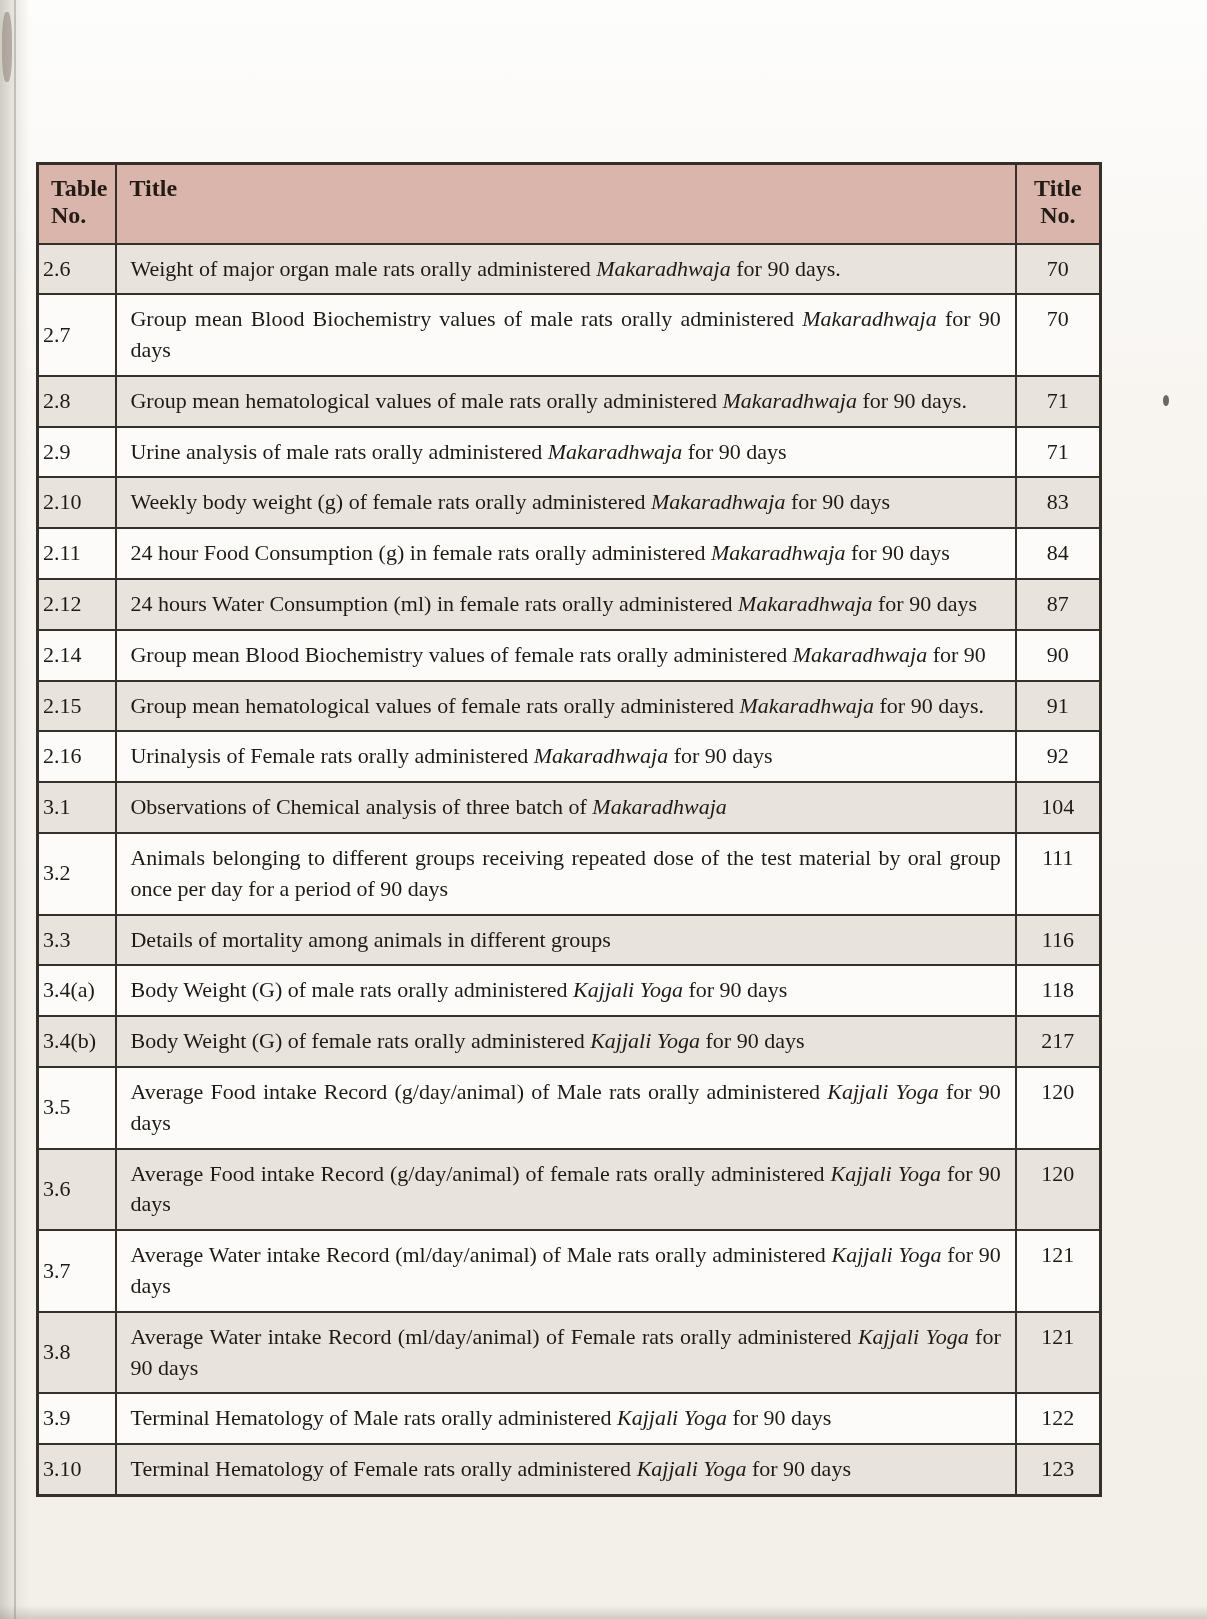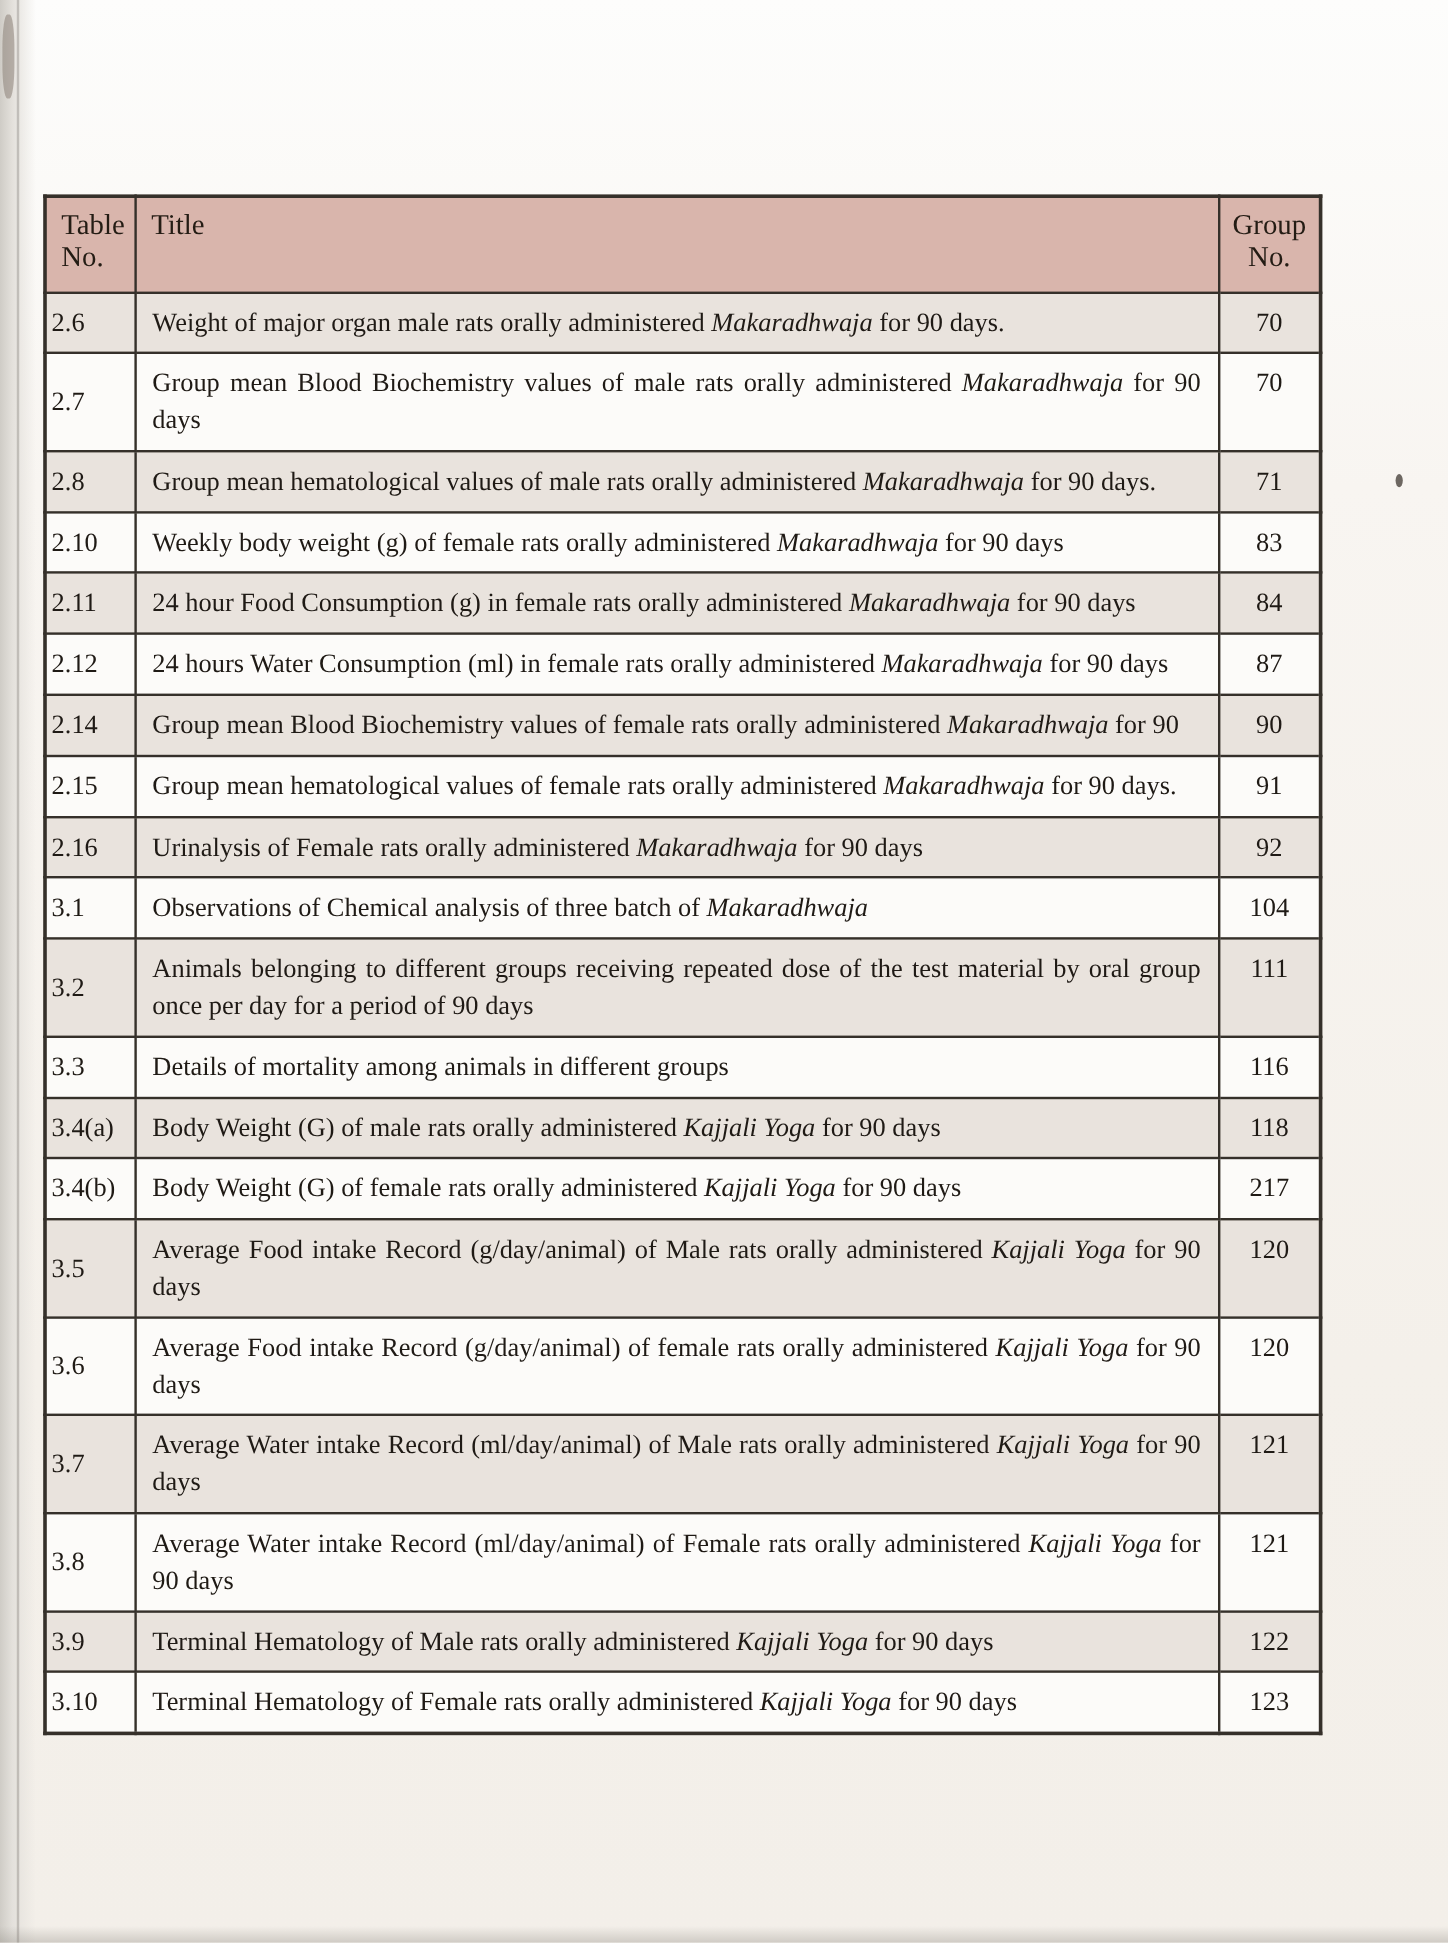--- a/index.html
+++ b/index.html
@@ -38,21 +38,21 @@
     position: absolute; left: 36px; top: 162px; width: 1066px;
     border-collapse: collapse;
     color: #1f1a15;
   }
   table.lot, table.lot th, table.lot td {
     border: 2px solid #35302a;
   }
   table.lot { border-width: 3px; }
   thead th {
     background: var(--header-bg, #d9b5ac);
-    font-size: 24px; font-weight: normal; color: #241c14;
+    font-size: 24px; font-weight: bold; color: #241c14;
     vertical-align: top; height: 80px;
     padding: 10px 8px;
     border-bottom-width: 3px;
   }
   th.col-no   { width: 73px;  text-align: left; padding-left: 12px; }
   th.col-title{ width: 908px; text-align: left; padding-left: 12px; }
   th.col-page { width: 85px;  text-align: center; }
 
   tbody td { font-size: 22px; line-height: 1.4; }
   tbody tr:nth-child(odd)  { background: var(--row-shade, #e9e3dd); }
@@ -80,21 +80,21 @@
 <div class="page-crease"></div>
 <div class="corner-mark"></div>
 <div class="speck"></div>
 <div class="bottom-shadow"></div>
 
 <table class="lot">
   <thead>
     <tr>
       <th class="col-no">Table No.</th>
       <th class="col-title">Title</th>
-      <th class="col-page">Group No.</th>
+      <th class="col-page">Title No.</th>
     </tr>
   </thead>
   <tbody id="rows">
   <tr>
     <td class="c-no">2.6</td>
     <td class="c-title"><span>Weight of major organ male rats orally administered </span><em>Makaradhwaja</em><span> for 90 days.</span></td>
     <td class="c-page">70</td>
   </tr>
 
   <tr>
@@ -102,20 +102,25 @@
     <td class="c-title"><span>Group mean Blood Biochemistry values of male rats orally administered </span><em>Makaradhwaja</em><span> for 90 days</span></td>
     <td class="c-page">70</td>
   </tr>
 
   <tr>
     <td class="c-no">2.8</td>
     <td class="c-title"><span>Group mean hematological values of male rats orally administered </span><em>Makaradhwaja</em><span> for 90 days.</span></td>
     <td class="c-page">71</td>
   </tr>
 
+  <tr>
+    <td class="c-no">2.9</td>
+    <td class="c-title"><span>Urine analysis of male rats orally administered </span><em>Makaradhwaja</em><span> for 90 days</span></td>
+    <td class="c-page">71</td>
+  </tr>
 
   <tr>
     <td class="c-no">2.10</td>
     <td class="c-title"><span>Weekly body weight (g) of female rats orally administered </span><em>Makaradhwaja</em><span> for 90 days</span></td>
     <td class="c-page">83</td>
   </tr>
 
   <tr>
     <td class="c-no">2.11</td>
     <td class="c-title"><span>24 hour Food Consumption (g) in female rats orally administered </span><em>Makaradhwaja</em><span> for 90 days</span></td>

